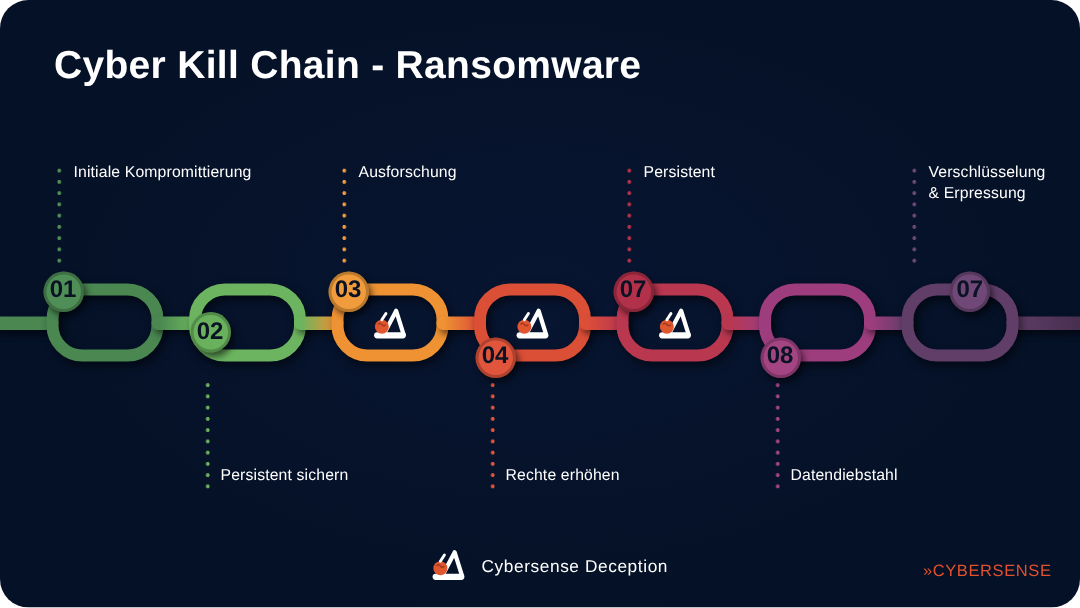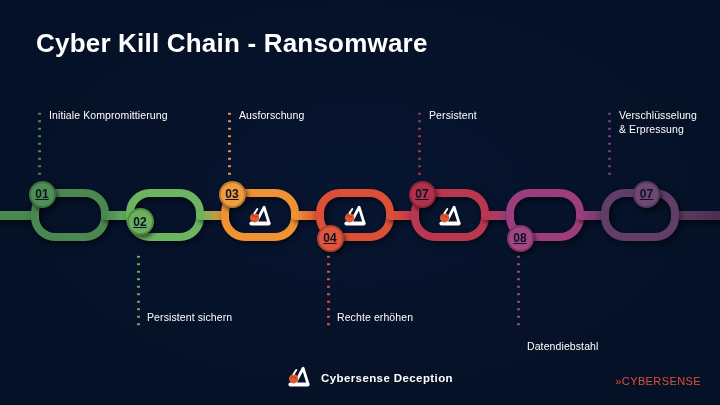--- a/index.html
+++ b/index.html
@@ -1,58 +1,58 @@
 <!DOCTYPE html>
 <html><head>
 <meta charset="utf-8">
 <style>
   html,body{margin:0;padding:0;}
   .slide{
     position:relative; width:720px; height:405px; overflow:hidden;
     background:radial-gradient(ellipse at 50% 48%, #081531 0%, #051126 72%);
     font-family:"Liberation Sans","DejaVu Sans",sans-serif;
+    border-radius:19px;
   }
   .title{
     position:absolute; left:36px; top:28px; margin:0;
     font-size:26px; font-weight:800; color:#ffffff; letter-spacing:.2px;
   }
   
   .link{
     position:absolute; width:78px; height:52px; box-sizing:border-box;
     border:8px solid; border-radius:24px;
     filter:drop-shadow(2px 3px 3px rgba(0,0,0,.5));
   }
   .connector{
     position:absolute; height:9px; top:210.5px; border-radius:4.5px;
     filter:drop-shadow(2px 3px 2px rgba(0,0,0,.5));
   }
   .badge{
     position:absolute; width:27px; height:27px; border-radius:50%;
     display:flex; align-items:center; justify-content:center;
-    font-size:12px; font-weight:700; color:#0a1224;
+    font-size:16px; font-weight:700; color:#0a1224;
     box-shadow:inset 0 0 0 2px rgba(0,0,0,.22), 2px 3px 4px rgba(0,0,0,.55);
     z-index:3;
-    text-decoration:underline;
   }
   .vdots{
     position:absolute; width:3px;
     background-repeat:repeat-y;
     background-image:radial-gradient(circle, var(--c) 1.1px, rgba(0,0,0,0) 1.4px);
     background-size:3px 7.5px;
   }
   .stage-label{
     position:absolute; color:#ffffff; font-size:10.5px; font-weight:400;
     white-space:pre; line-height:1.3; letter-spacing:.1px;
   }
   .trap{ position:absolute; z-index:2; }
   .footer-center{
     position:absolute; left:286px; top:363px; height:30px;
     display:flex; align-items:center; gap:9px;
   }
-  .footer-brand-text{ color:#ffffff; font-size:11.5px; font-weight:700; letter-spacing:.4px; }
+  .footer-brand-text{ color:#ffffff; font-size:11.5px; font-weight:400; letter-spacing:.4px; }
   .footer-right{
     position:absolute; right:19px; top:375px;
     font-size:11px; font-weight:400; letter-spacing:.4px;
   }
 </style>
 </head>
 <body>
 
 <div class="slide">
   <h1 class="title">Cyber Kill Chain - Ransomware</h1>
@@ -103,21 +103,21 @@
           <path d="M4.6 13.2 q1.2 -1.6 2.4 0 q1.2 1.6 2.4 0" fill="none" stroke="#9e3a1e" stroke-width="0.9"></path>
           <path d="M7 10.3 L9.5 6.5" stroke="#ffffff" stroke-width="1.8" stroke-linecap="round"></path>
         </svg></div>
       <div class="badge" style="left: 408.5px; top: 180.5px; background: rgb(178, 49, 74);">07</div>
       <div class="vdots" style="left: 418px; top: 110px; height: 70px; --c: #b2314a;"></div>
       <div class="stage-label" style="left: 429px; top: 109px;">Persistent</div>
       <div class="link" style="left: 506px; top: 189px; border-color: rgb(157, 61, 125);"></div>
       <div class="connector" style="left: 576px; width: 33px; background: linear-gradient(90deg, rgb(157, 61, 125) 15%, rgb(97, 62, 104) 85%);"></div>
       <div class="badge" style="left: 506.5px; top: 224.5px; background: rgb(163, 69, 131);">08</div>
       <div class="vdots" style="left: 517px; top: 253px; height: 74px; --c: #a34583;"></div>
-      <div class="stage-label" style="left: 527px; top: 311px; margin-top: 29px;">Datendiebstahl</div>
+      <div class="stage-label" style="left: 527px; top: 311px;">Datendiebstahl</div>
       <div class="link" style="left: 601px; top: 189px; border-color: rgb(97, 62, 104);"></div>
       <div class="badge" style="left: 633px; top: 180.5px; background: rgb(111, 72, 120);">07</div>
       <div class="vdots" style="left: 608px; top: 110px; height: 70px; --c: #6f4878;"></div>
       <div class="stage-label" style="left: 619px; top: 109px;">Verschlüsselung
 &amp; Erpressung</div>
     </div>
 
   <div class="footer-center">
     <span id="footer-trap"><svg viewBox="0 0 24 24" width="26" height="26">
           <path d="M8.2 19.2 L15.8 4.8 L20.3 19.2" fill="none" stroke="#ffffff" stroke-width="2.6" stroke-linecap="round" stroke-linejoin="round"></path>

